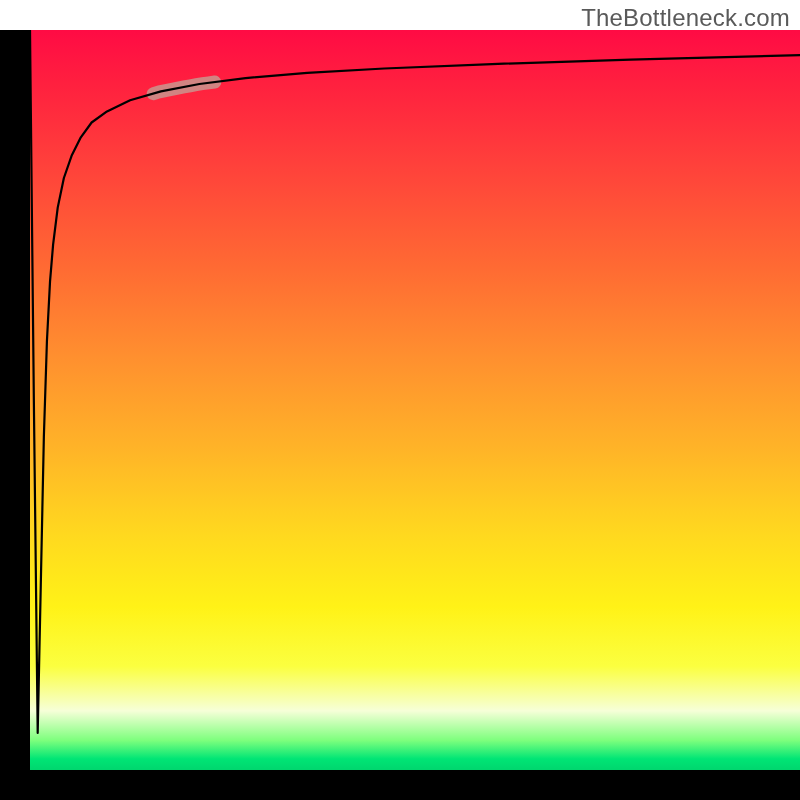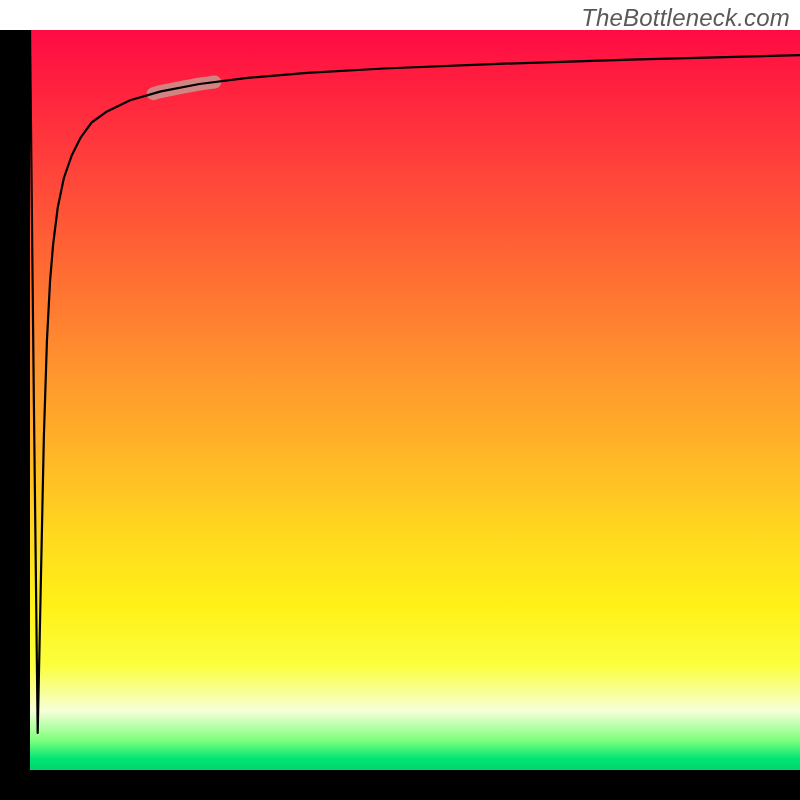--- a/index.html
+++ b/index.html
@@ -17,21 +17,20 @@
     height: 800px;
   }
   .watermark {
     position: absolute;
     top: 4px;
     right: 10px;
     font-size: 24px;
     color: #595959;
     font-weight: 400;
     letter-spacing: 0.2px;
-    font-style: italic;
   }
   .frame-left {
     position: absolute;
     left: 0;
     top: 30px;
     width: 30px;
     height: 770px;
     background: #000;
   }
   .frame-bottom {

